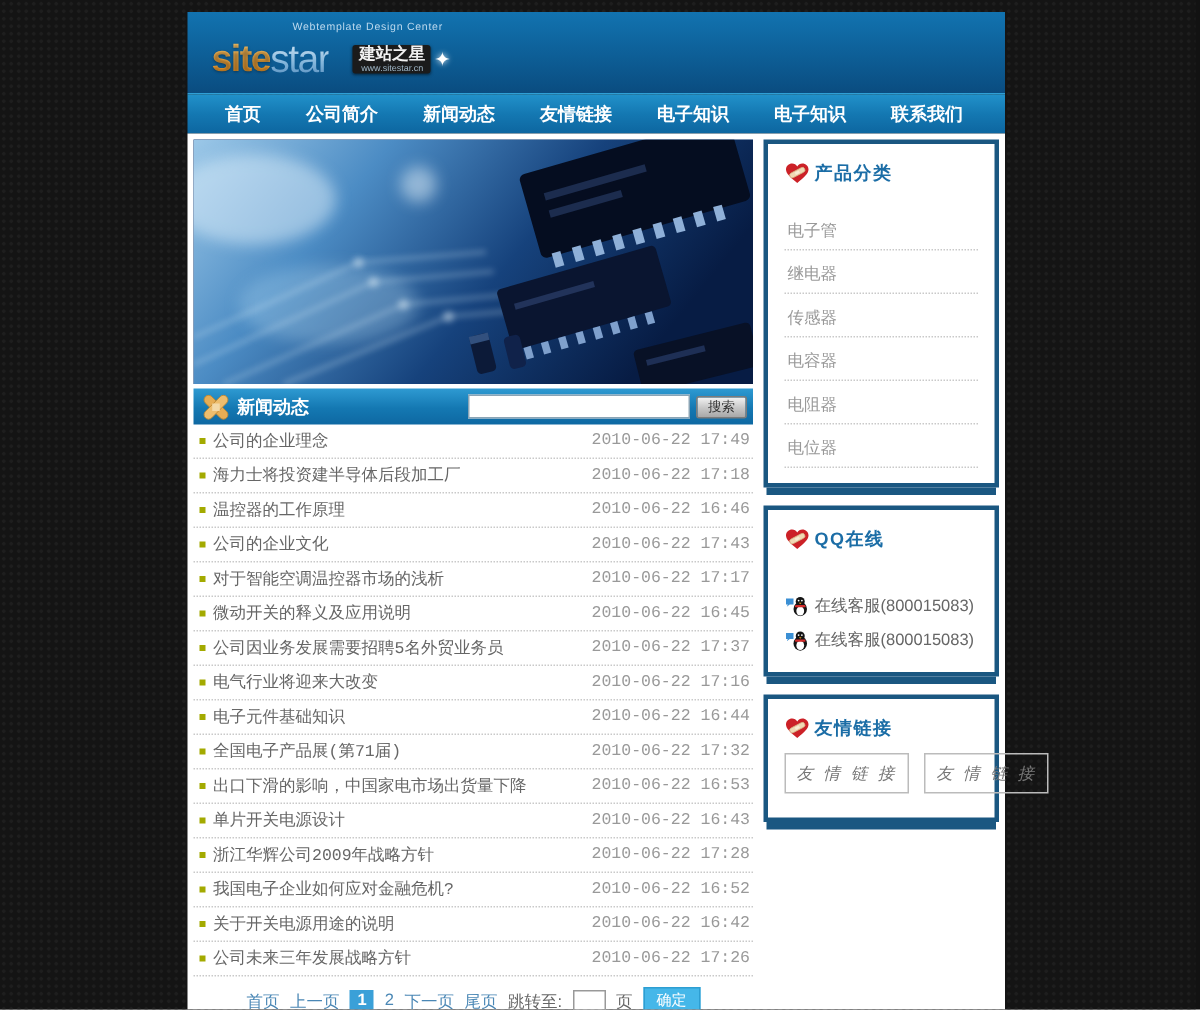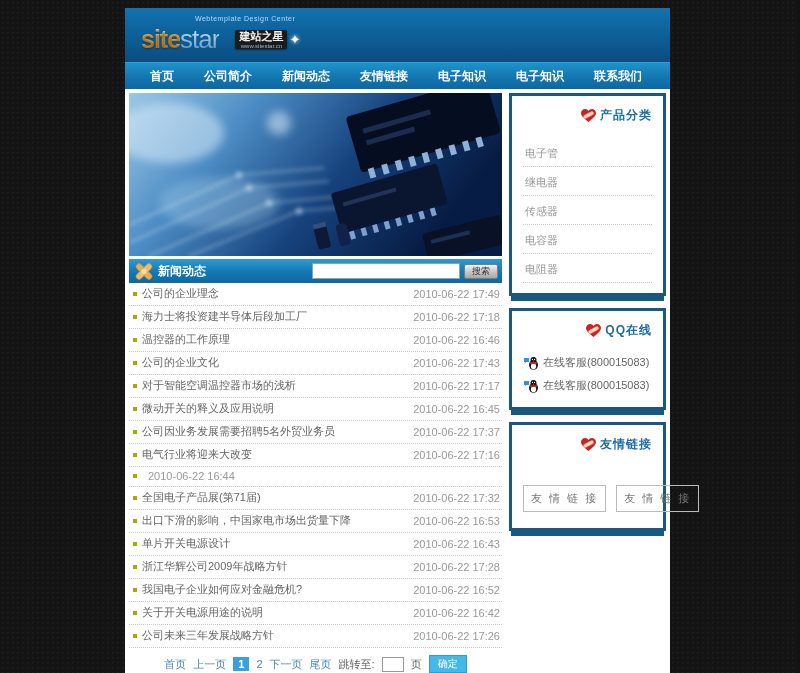--- a/index.html
+++ b/index.html
@@ -70,21 +70,21 @@
   }
   .news-header h2 { color:#fff; font-size:12px; font-weight:bold; margin-left:5px; flex:0 0 auto; }
   .news-search { margin-left:auto; display:flex; align-items:flex-end; gap:4px; }
   .search-input { width:148px; height:16px; border:1px solid #8aa4b5; font-size:10px; padding:0 3px; }
   .search-btn {
     height:15px; font-size:9px; padding:0 7px; color:#333; cursor:pointer;
     background:linear-gradient(180deg,#f2f2f2,#c9c9c9 50%,#a8a8a8);
     border:1px solid #7b7b7b; border-radius:2px; line-height:13px;
   }
 
-  .news-list { list-style:none; }
+  .news-list { list-style:none;font-family:Liberation Mono, monospace; }
   .news-list li {
     display:flex; align-items:center; padding:3px 2px 4px;
     border-bottom:1px dotted #c9c9c9; cursor:pointer;
   }
   .bullet { width:4px; height:4px; background:#a3aa00; margin:0 5px 0 2px; flex:0 0 auto; }
   .news-title { flex:1; font-size:11px; color:#666; text-decoration:none; overflow:hidden; white-space:nowrap; }
   .news-date { font-size:11px; color:#999; margin-left:6px; flex:0 0 auto; }
 
   .pagination {
     display:flex; align-items:center; justify-content:center; gap:7px;
@@ -99,32 +99,32 @@
   .go-btn {
     background:#45b7e9; color:#fff; border:1px solid #2d9ed2; font-size:10px;
     padding:1px 8px; cursor:pointer;
   }
 
   
   .box {
     border:3px solid #1a5781; background:#fff; padding:9px 11px 10px;
     margin-bottom:12px; box-shadow:0 7px 0 -2px #1a5781;
   }
-  .box-header { display:flex; align-items:center; gap:3px; padding:2px 0 6px;justify-content:flex-end; }
+  .box-header { display:flex; align-items:center; gap:3px; padding:2px 0 6px; }
   .box-header h3 { font-size:12px; color:#1b6da6; font-weight:bold; letter-spacing:1px; }
   .cat-list { list-style:none; margin-top:8px; }
   .cat-list li { border-bottom:1px dotted #c9c9c9; }
   .cat-list a {
     display:block; font-size:11px; color:#999; text-decoration:none;
     padding:8px 2px 5px; cursor:pointer;
   }
-  .qq-list { list-style:none; margin-top:6px; }
+  .qq-list { list-style:none; margin-top:18px; }
   .qq-list li { display:flex; align-items:center; gap:4px; padding:4px 0; cursor:pointer; }
   .qq-list span.qq-text { font-size:11px; color:#666; }
-  .link-row { display:flex; gap:10px; margin:26px 0 6px; }
+  .link-row { display:flex; gap:10px; margin:2px 0 6px;font-style:italic; }
   .link-row a {
     border:1px solid #bbb; color:#777; font-size:11px; letter-spacing:2px;
     padding:5px 7px; text-decoration:none; cursor:pointer; white-space:nowrap;
   }
 </style>
 </head>
 <body>
 
 <div class="viewport">
   <div class="site">
@@ -292,20 +292,21 @@
                 <a class="news-title" href="#">公司因业务发展需要招聘5名外贸业务员</a>
                 <span class="news-date">2010-06-22 17:37</span>
               </li>
             <li>
                 <span class="bullet"></span>
                 <a class="news-title" href="#">电气行业将迎来大改变</a>
                 <span class="news-date">2010-06-22 17:16</span>
               </li>
             <li>
                 <span class="bullet"></span>
+                <a class="news-title" href="#">电子元件基础知识</a>
                 <span class="news-date">2010-06-22 16:44</span>
               </li>
             <li>
                 <span class="bullet"></span>
                 <a class="news-title" href="#">全国电子产品展(第71届)</a>
                 <span class="news-date">2010-06-22 17:32</span>
               </li>
             <li>
                 <span class="bullet"></span>
                 <a class="news-title" href="#">出口下滑的影响，中国家电市场出货量下降</a>
@@ -374,20 +375,23 @@
                 <a href="#">继电器</a>
               </li>
             <li>
                 <a href="#">传感器</a>
               </li>
             <li>
                 <a href="#">电容器</a>
               </li>
             <li>
                 <a href="#">电阻器</a>
+              </li>
+            <li>
+                <a href="#">电位器</a>
               </li>
           </ul>
         </aside>
 
         <aside class="box">
           <div class="box-header">
             <svg width="17" height="15" viewBox="0 0 17 15">
               <path d="M8.5 14 C4.2 10.4 1 7.9 1 5 C1 2.7 2.9 1 5.1 1 C6.5 1 7.8 1.8 8.5 3 C9.2 1.8 10.5 1 11.9 1 C14.1 1 16 2.7 16 5 C16 7.9 12.8 10.4 8.5 14 Z" fill="#cc2127"></path>
               <g transform="rotate(-28 8.5 7)">
                   <rect x="3" y="5.4" width="11" height="3.4" rx="1.7" fill="#f0d9b4" stroke="#d5b183" stroke-width="0.5"></rect>

